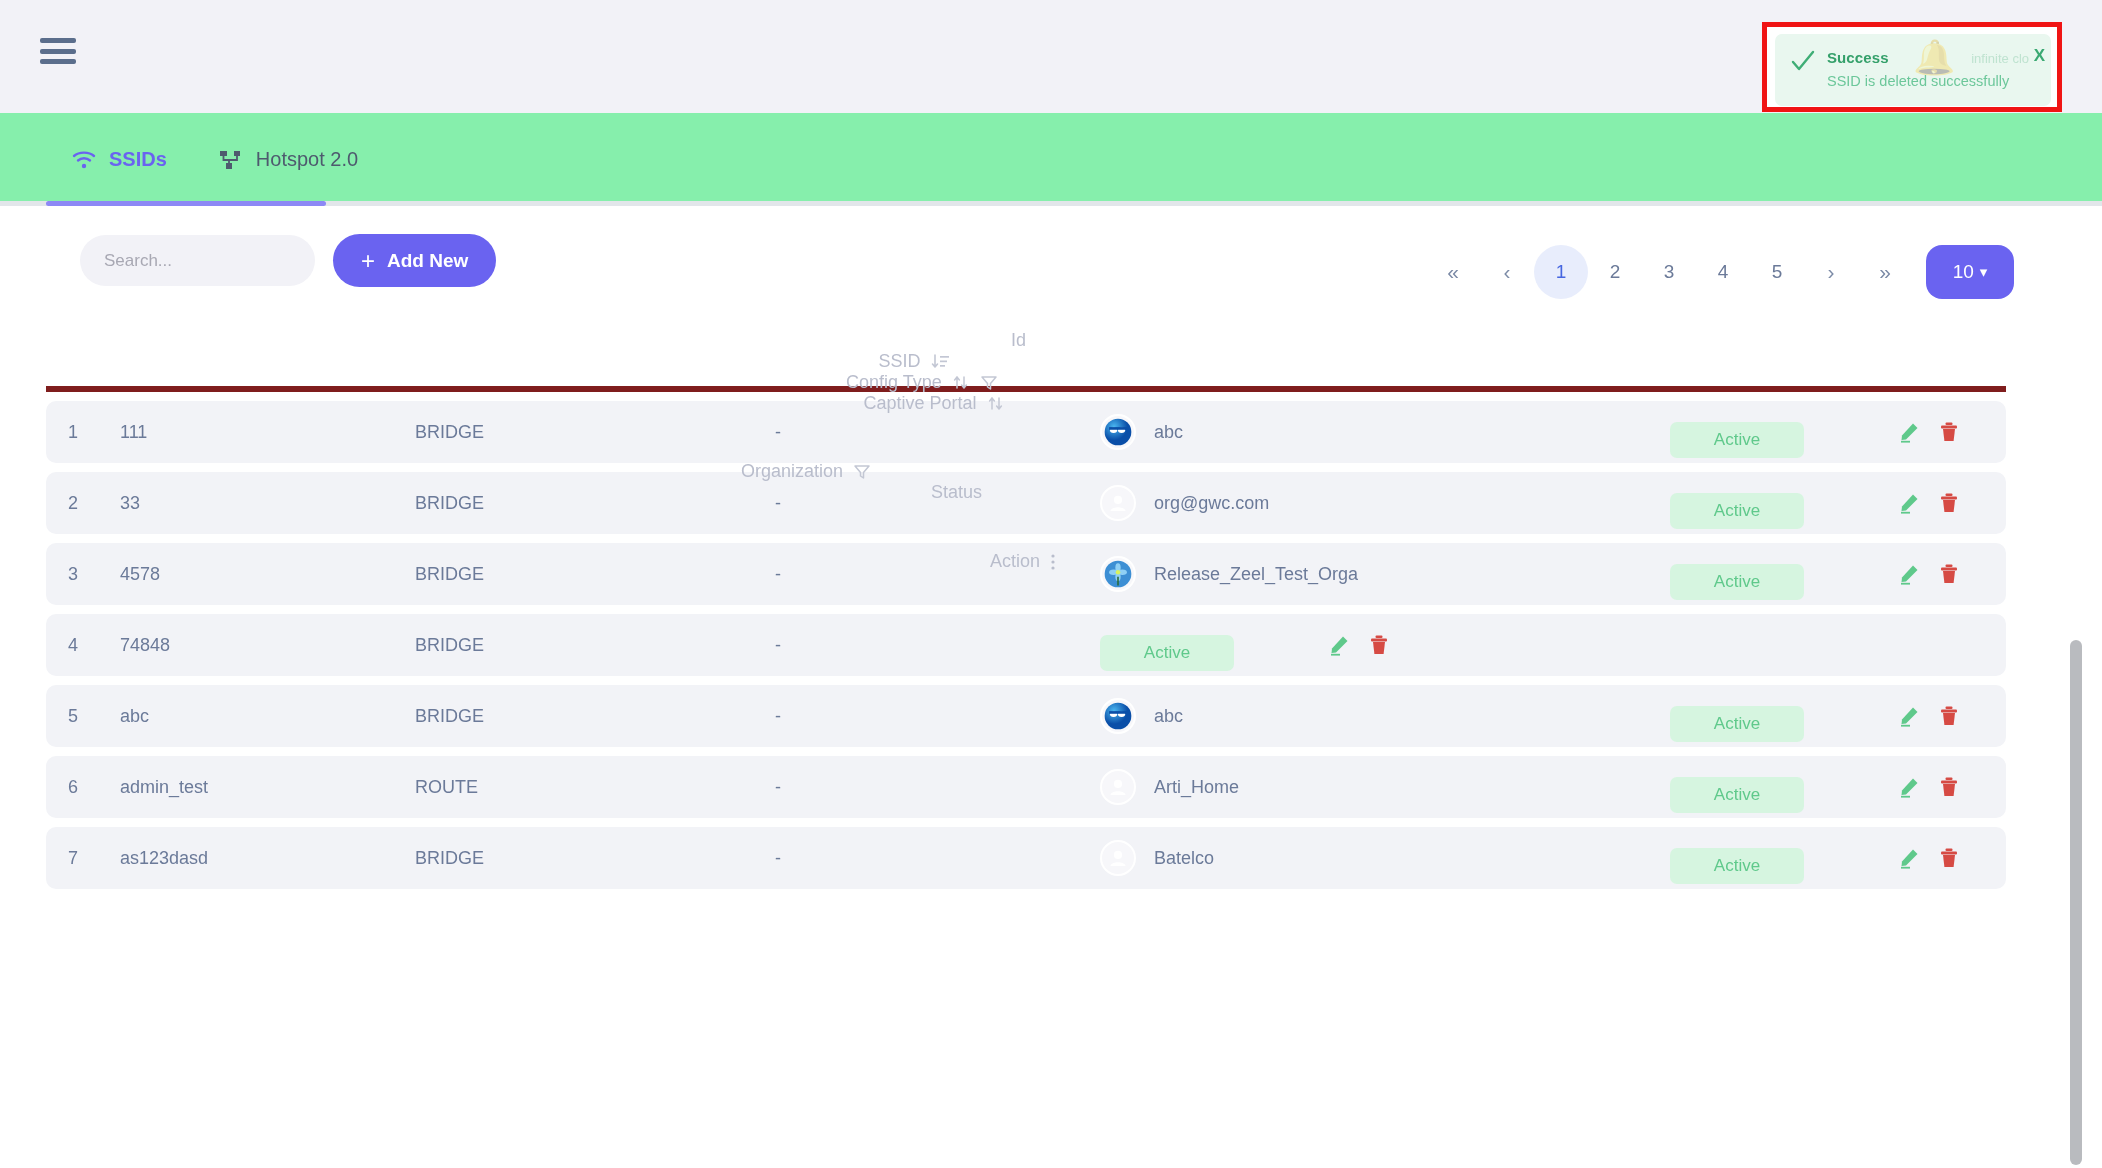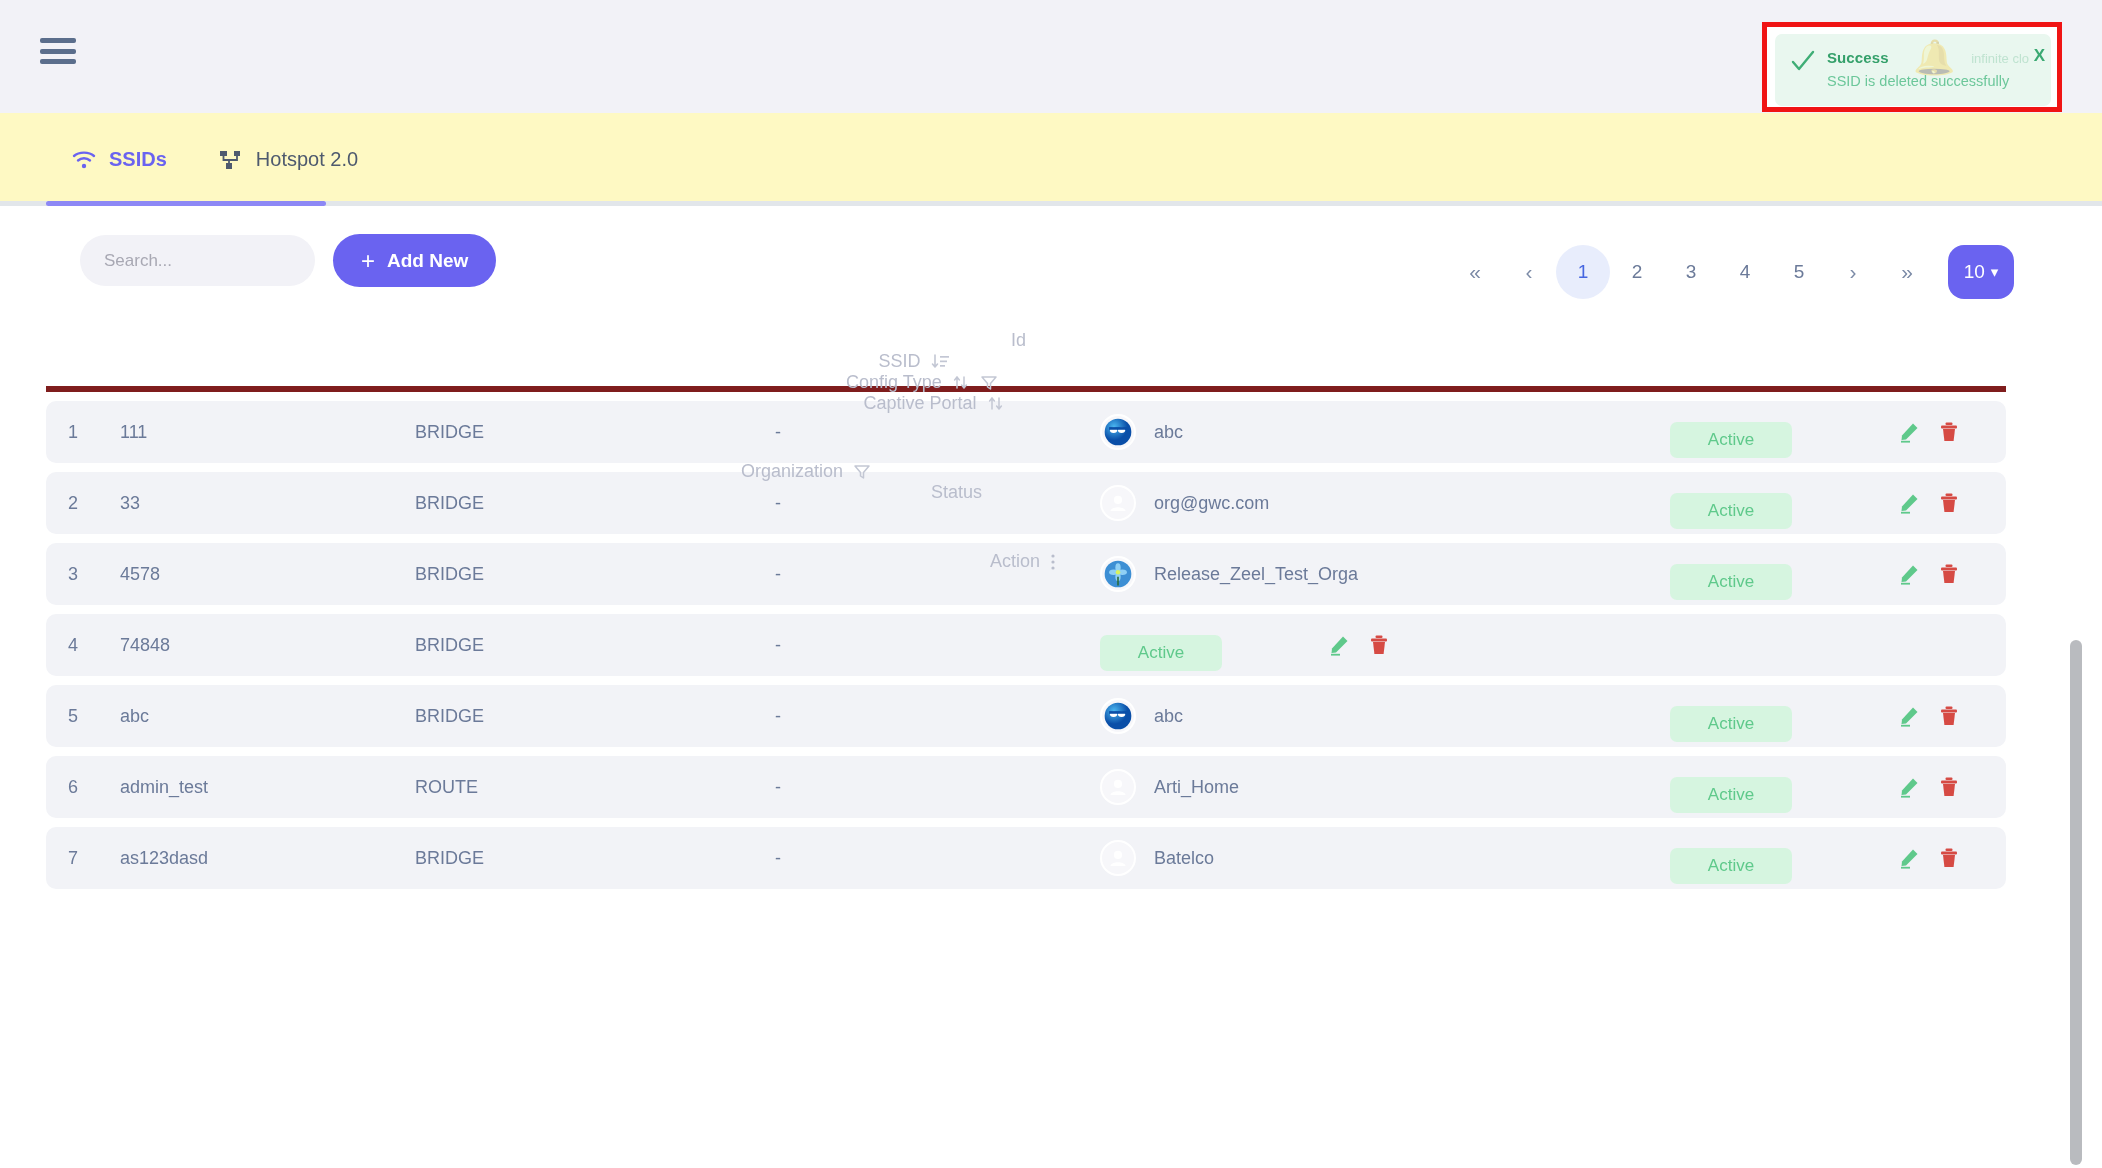--- a/index.html
+++ b/index.html
@@ -69,21 +69,21 @@
   .toast-close {
     position: absolute; right: 6px; top: 13px;
     font-size: 17px; font-weight: bold; color: #3aa972;
     cursor: pointer; line-height: 1;
   }
 
   
   .tabs-area {
     position: absolute; top: 113px; left: 0;
     width: 2102px; height: 93px;
-    background: #fef9c3;
+    background: #86efac;
   }
   .tabs { position: absolute; left: 46px; top: 0; display: flex; }
   .tab {
     display: flex; align-items: center; gap: 13px;
     height: 93px; padding: 0 26px;
     font-size: 20px; color: #4e5a6e; cursor: pointer;
   }
   .tab.active { color: #6a63f0; font-weight: bold; }
   .tab .tab-ico { display: flex; align-items: center; }
   .tab .tab-ico svg { display: block; }
@@ -129,21 +129,21 @@
   }
   .pg {
     width: 54px; height: 54px; display: flex;
     align-items: center; justify-content: center;
     font-size: 19px; color: #6b7a99; cursor: pointer;
     border-radius: 50%; user-select: none;
   }
   .pg.arrow { color: #7b8aa6; font-size: 21px; }
   .pg.active { background: #e8edfc; color: #4666e0; font-weight: normal; }
   .page-size {
-    margin-left: 14px; width: 66px; height: 54px;
+    margin-left: 14px; width: 88px; height: 54px;
     background: #6a63f0; color: #fff; border-radius: 16px;
     display: flex; align-items: center; justify-content: center; gap: 6px;
     font-size: 19px; cursor: pointer;
   }
   .page-size .chev { font-size: 15px; }
 
   
   .table { position: absolute; left: 46px; top: 330px; width: 1960px; }
   .thead {
     display: flex; align-items: center;
@@ -181,21 +181,21 @@
   .cell-act   { width: 110px; gap: 18px; justify-content: flex-end; padding-right: 10px; }
 
   .avatar {
     width: 36px; height: 36px; border-radius: 50%;
     background: #f7f7fa; border: 2px solid #ffffff;
     display: flex; align-items: center; justify-content: center;
     overflow: hidden; flex: 0 0 auto;
   }
   .avatar svg { display: block; }
   .badge {
-    width: 122px; height: 36px; border-radius: 7px;
+    width: 134px; height: 36px; border-radius: 7px;
     background: #d6f5e0; color: #5fc98b;
     display: flex; align-items: center; justify-content: center;
     font-size: 17px;
     margin-top: 16px;
   }
   .act-ico { cursor: pointer; display: flex; align-items: center; }
   .act-ico svg { display: block; }
 
   
   .scrollbar-track {

